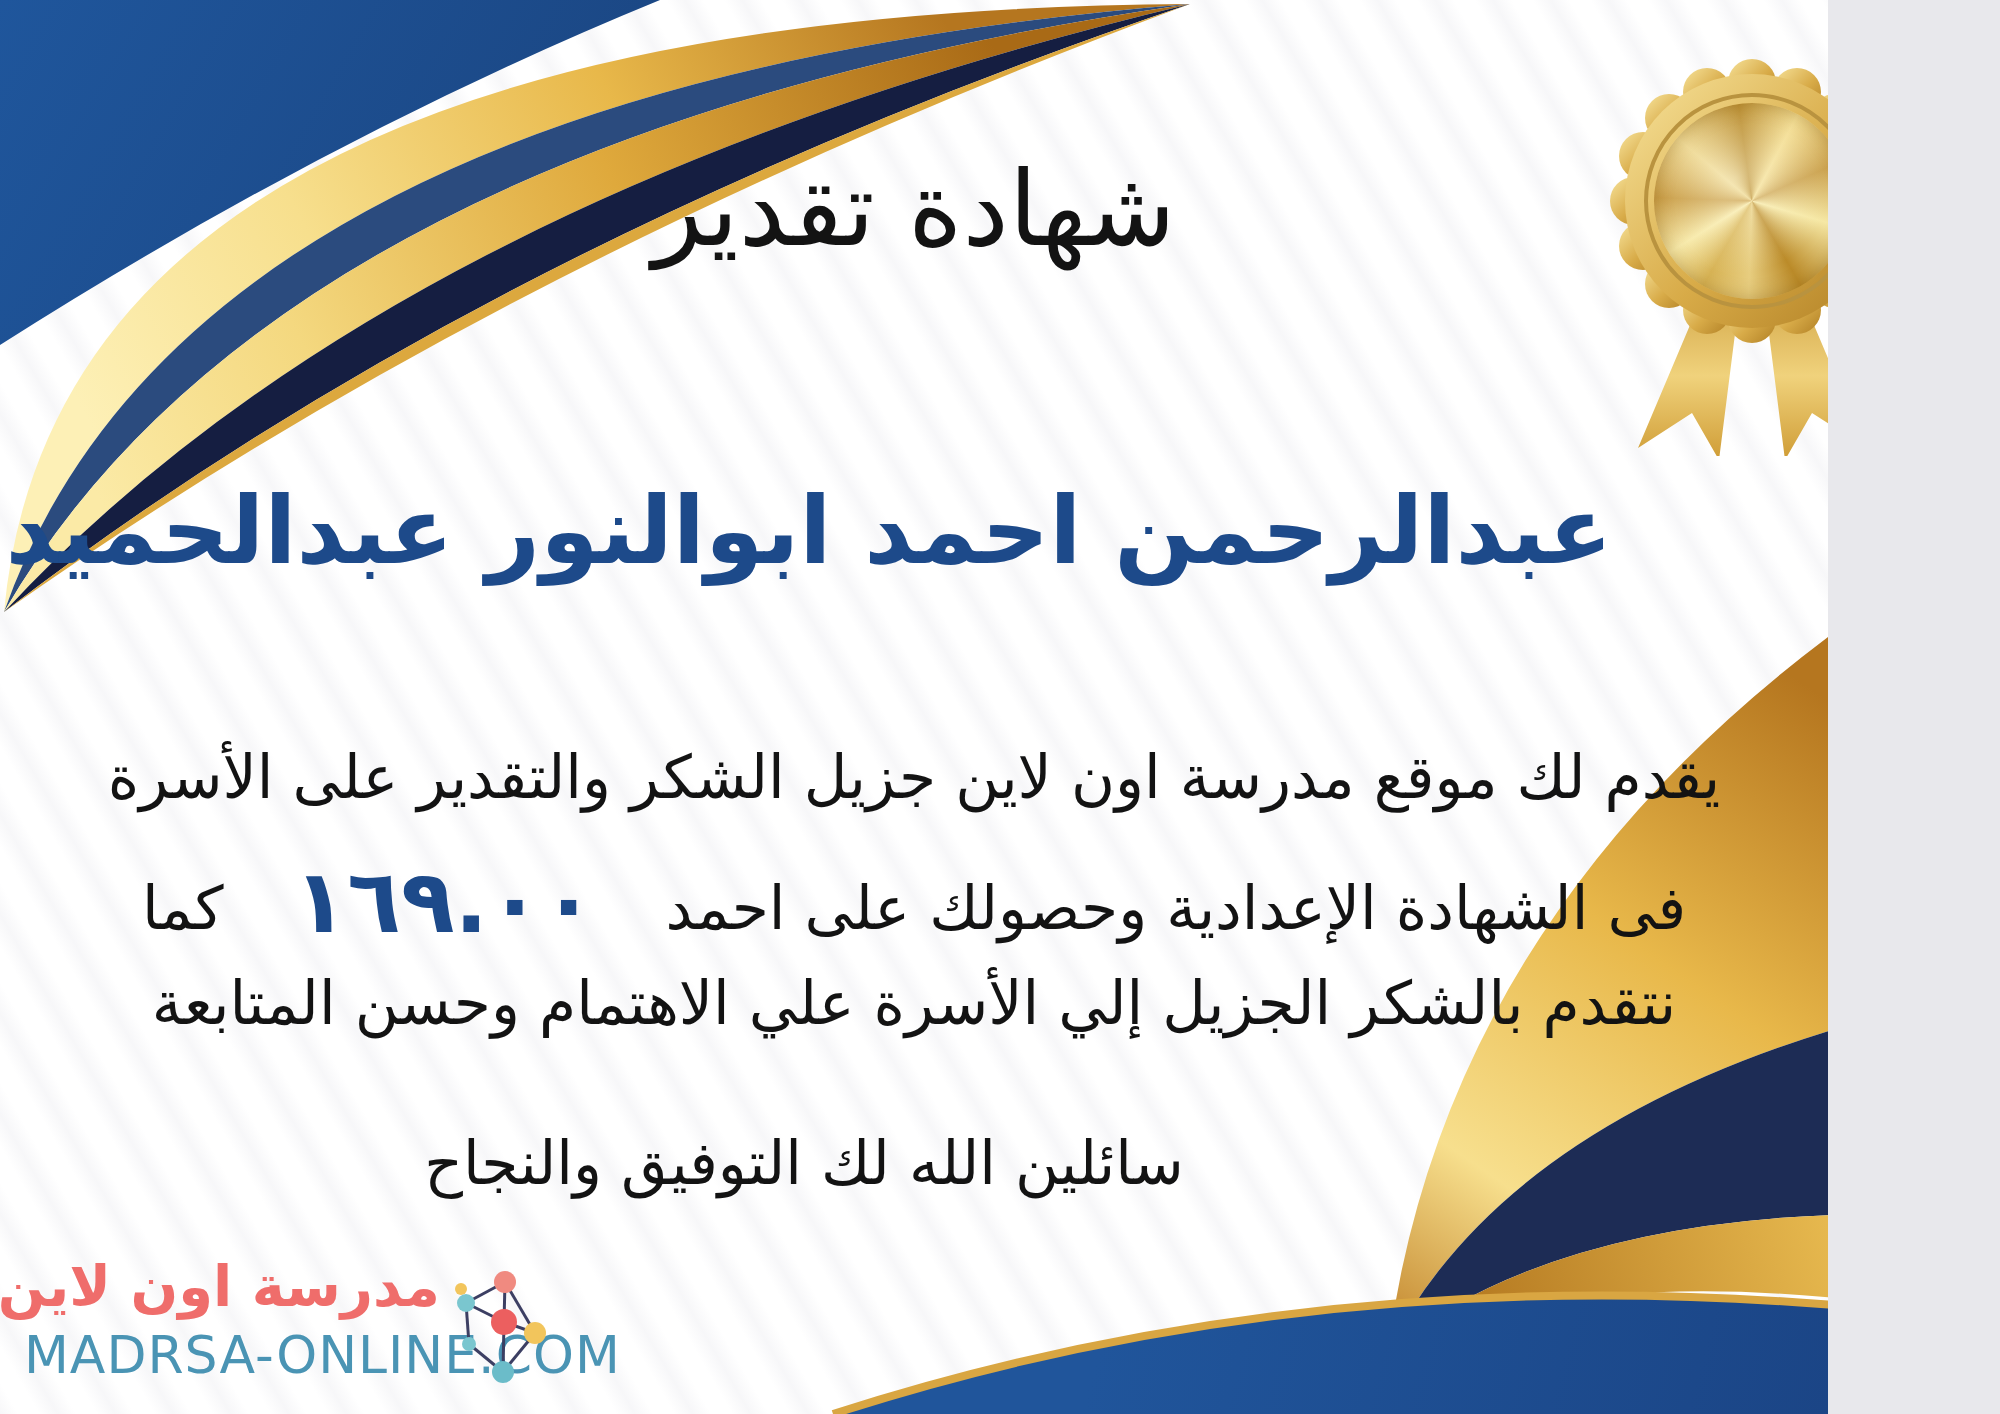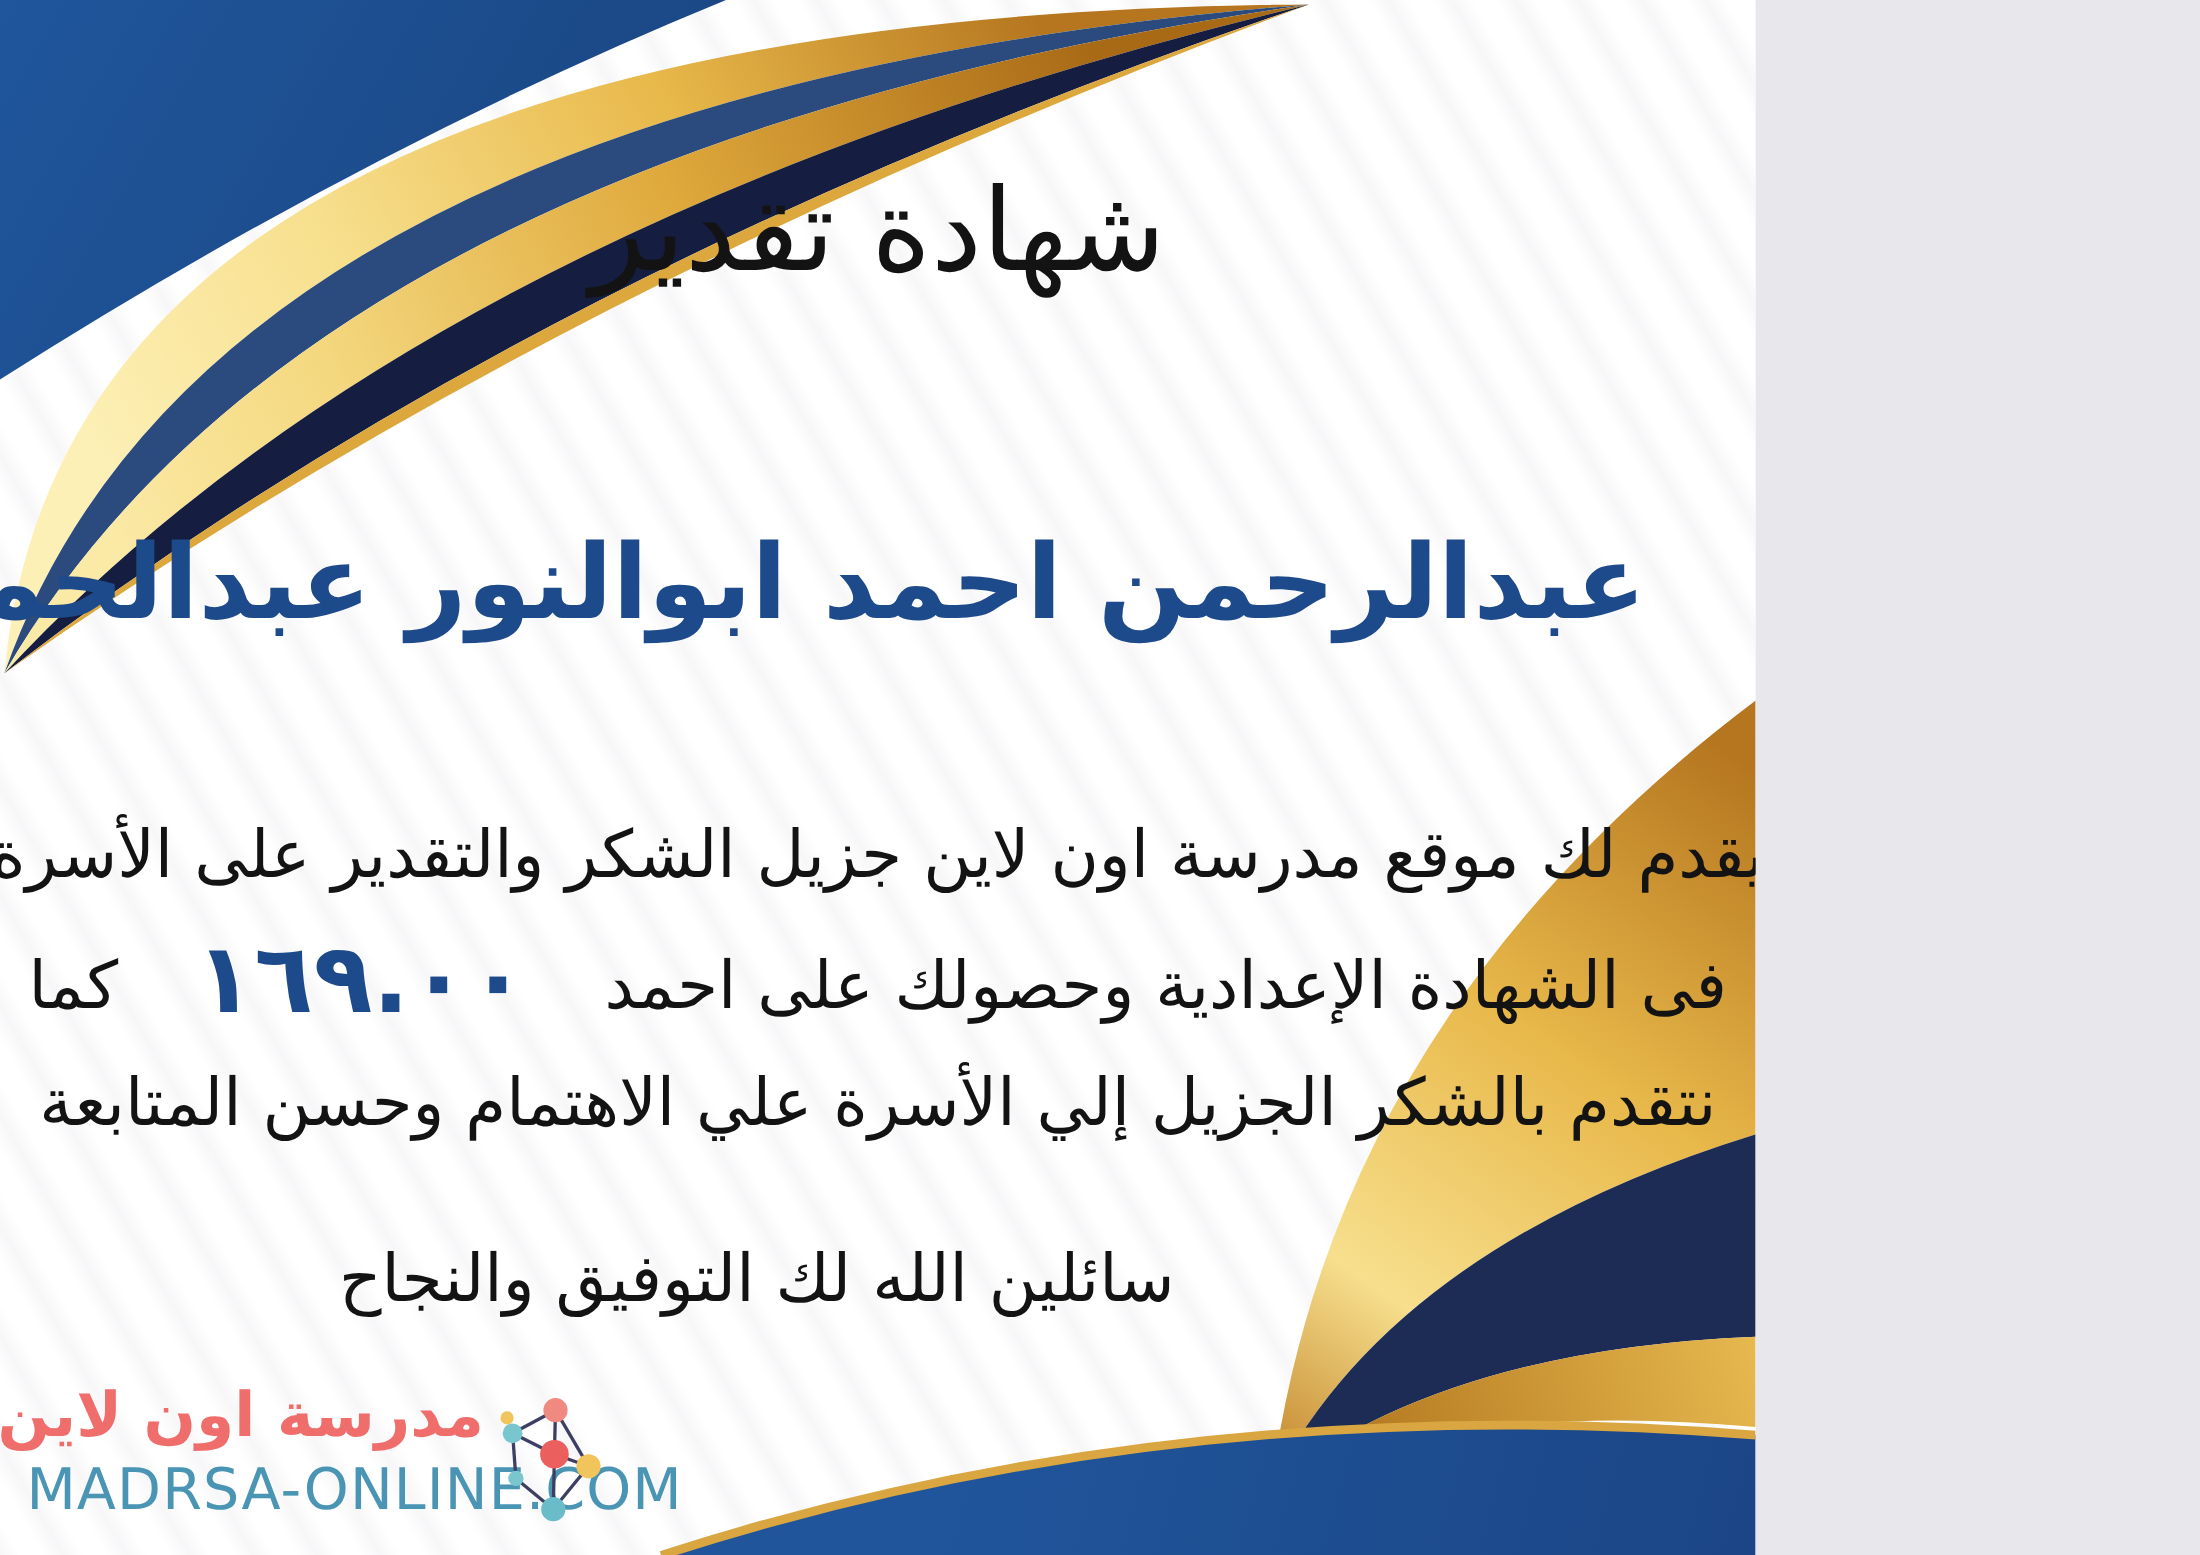--- a/index.html
+++ b/index.html
@@ -1,21 +1,21 @@
 <!DOCTYPE html>
 <html lang="ar" style="--royal-blue: #1d4f8e; --navy-mid: #2b4b7e; --navy-dark: #161f44; --gold-edge: #d9a642; --accent-blue: #1d4a8a; --coral: #ef6d6b; --teal: #4a94b4; --body-ink: #131313;"><head>
 <meta charset="utf-8">
 <style>
   :root{
     --royal-blue:#1d4f8e; --navy-mid:#2b4b7e; --navy-dark:#161f44;
     --gold-edge:#d9a642; --accent-blue:#1d4a8a; --coral:#ef6d6b; --teal:#4a94b4; --body-ink:#131313;
   }
   html,body{margin:0;padding:0;}
   body{font-family:"DejaVu Sans",sans-serif;background:#e8e8ec;}
-  .stage{position:relative;width:1596px;height:1414px;overflow:hidden;background:#ffffff;}
+  .stage{position:relative;width:1828px;height:1414px;overflow:hidden;background:#ffffff;}
   .stage::before{
     content:"";position:absolute;inset:0;
     background:repeating-linear-gradient(60deg,#ededf1 0px,#ffffff 16px,#ffffff 34px,#ededf1 50px);
     opacity:.45;
   }
   .swoosh{position:absolute;pointer-events:none;}
   .swoosh.tl{left:0;top:0;}
   .swoosh.br{right:0;bottom:0;}
 
   .title{
@@ -28,21 +28,21 @@
   }
   .bodyline{
     position:absolute;left:50%;transform:translateX(-50%);
     font-size:60px;color:var(--body-ink,#131313);white-space:nowrap;direction:rtl;text-align:center;
   }
   .line1{top:742px;}
   .line2{top:852px;display:flex;align-items:center;}
   .line3{top:968px;}
   .closing{top:1128px;transform:translateX(calc(-50% - 110px));}
   .score{
-    font-size:88px;font-weight:bold;color:var(--accent-blue,#1d4a8a);margin:0 70px;line-height:1;
+    font-size:88px;font-weight:bold;color:var(--accent-blue,#1d4a8a);margin:12px 70px;line-height:1;
     position:relative;top:-6px;
   }
 
   
   .medal{position:absolute;left:1600px;top:56px;width:304px;height:400px;}
   .medal svg{position:absolute;left:0;top:0;}
   .medal-face{
     position:absolute;left:54px;top:47px;width:196px;height:196px;border-radius:50%;
     background:
       radial-gradient(circle at 42% 38%, rgba(255,252,230,.50), rgba(255,255,255,0) 58%),

